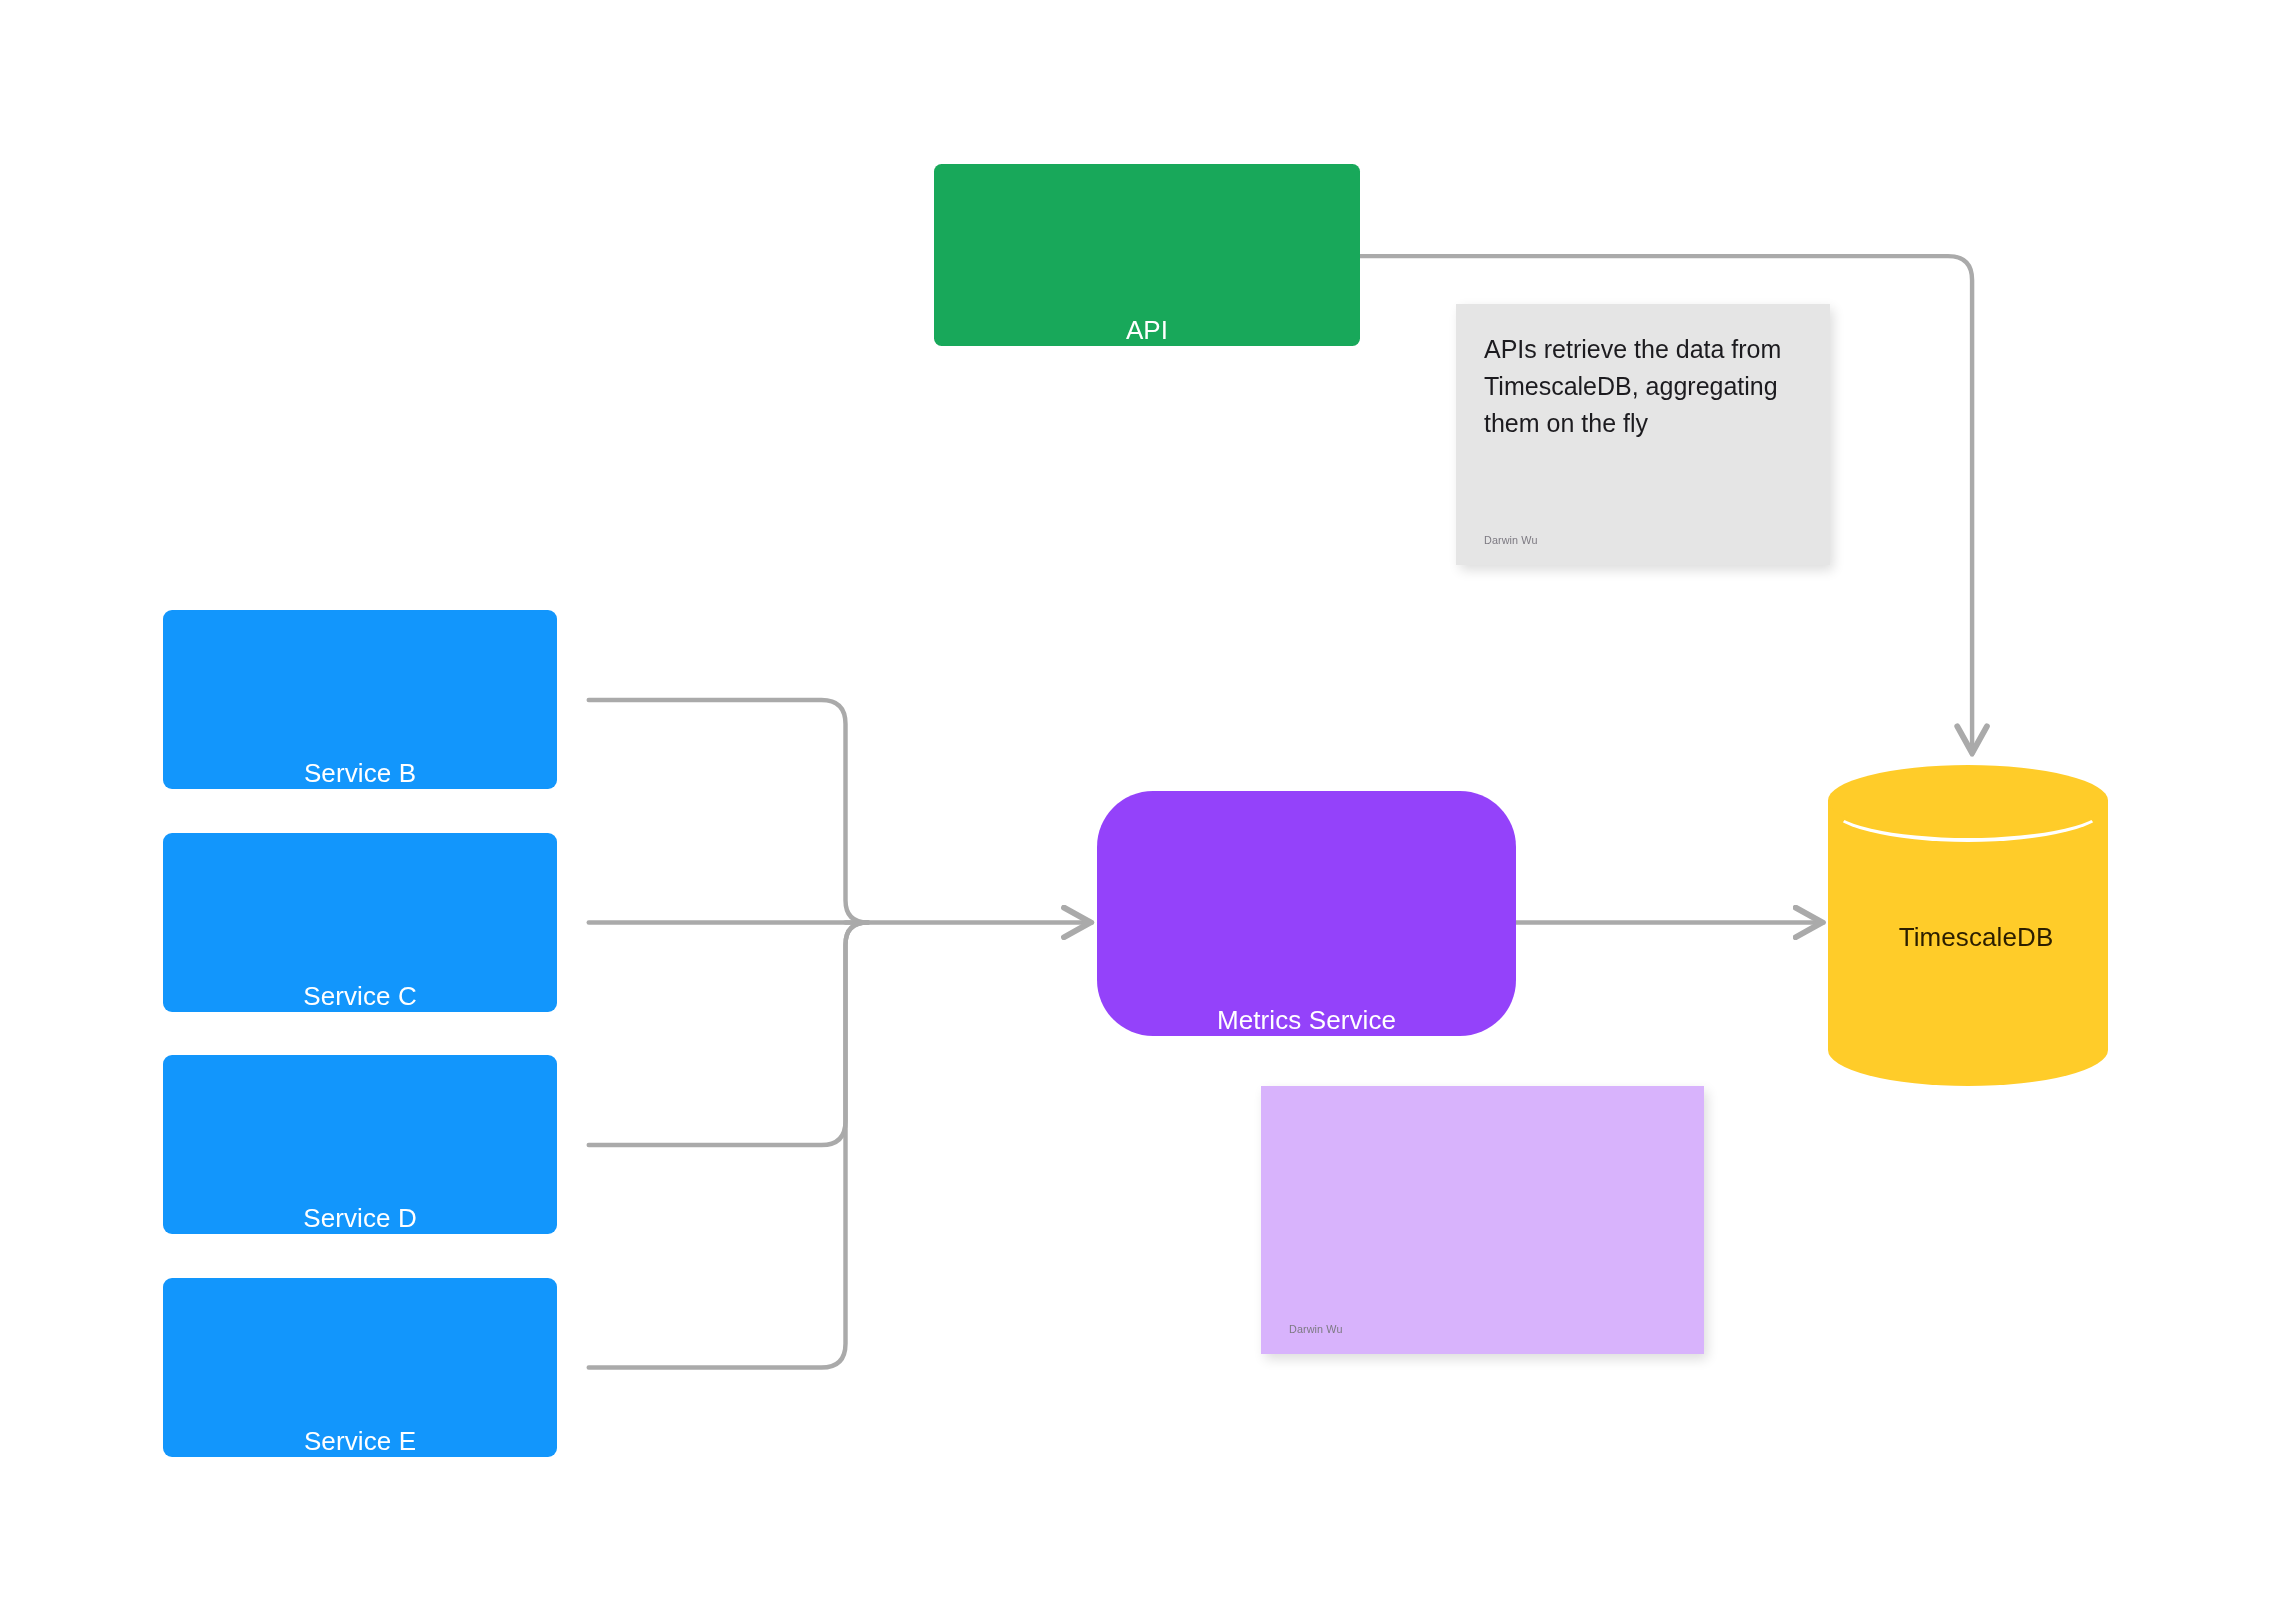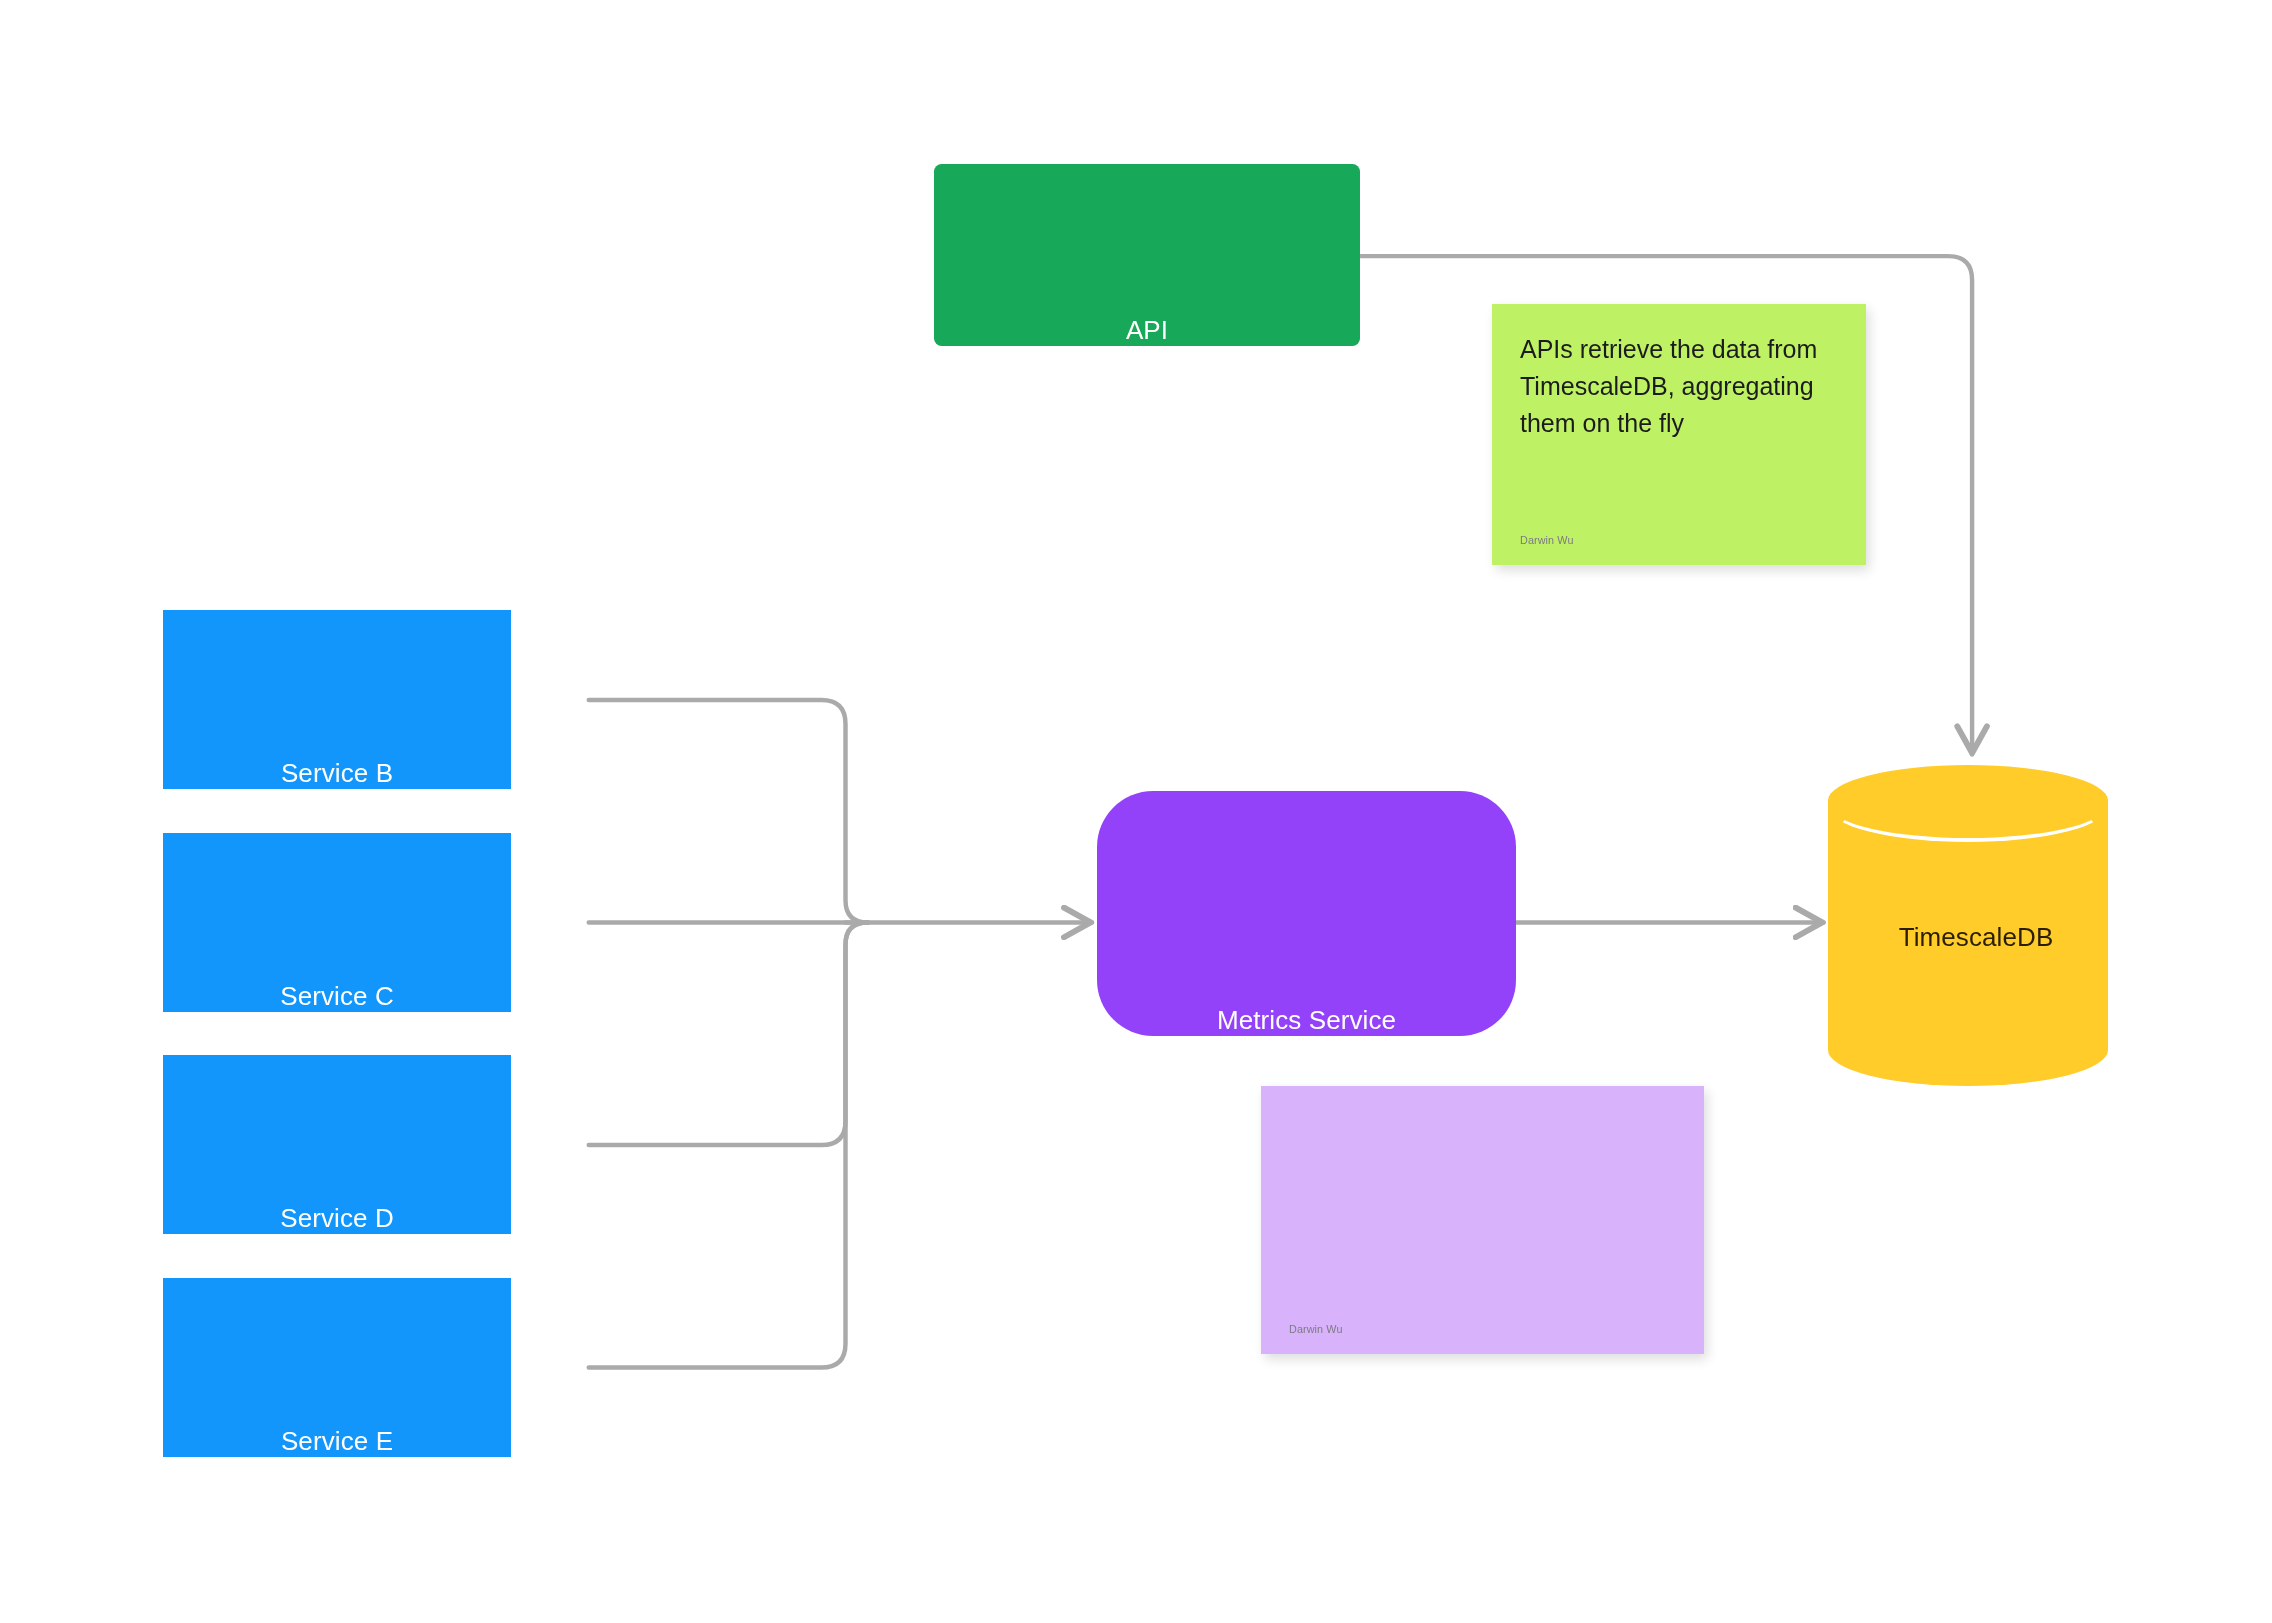--- a/index.html
+++ b/index.html
@@ -50,24 +50,24 @@
     width: 426px;
     height: 182px;
     background: #18A85A;
     border-radius: 7.6px;
   }
   #node-api .node-label { color: #ffffff; }
 
   
   .node-service {
     left: 163px;
-    width: 348px;
+    width: 394px;
     height: 179px;
     background: #1296FC;
-    border-radius: 0;
+    border-radius: 9px;
   }
   .node-service .node-label { color: #ffffff; }
   #node-service-b { top: 610px; }
   #node-service-c { top: 833px; }
   #node-service-d { top: 1055px; }
   #node-service-e { top: 1278px; }
 
   
   #node-metrics {
     left: 1097px;
@@ -151,22 +151,21 @@
     bottom: 19px;
     font-size: 10.8px;
     color: #7D7A82;
     letter-spacing: 0.1px;
   }
   #sticky-green {
     left: 1456px;
     top: 304px;
     width: 374px;
     height: 261px;
-    background: #bef264;
-    margin-left: 36px;
+    background: #e5e5e5;
   }
   #sticky-purple {
     left: 1261px;
     top: 1086px;
     width: 443px;
     height: 268px;
     background: #D8B3FC;
   }
 </style>
 </head>

